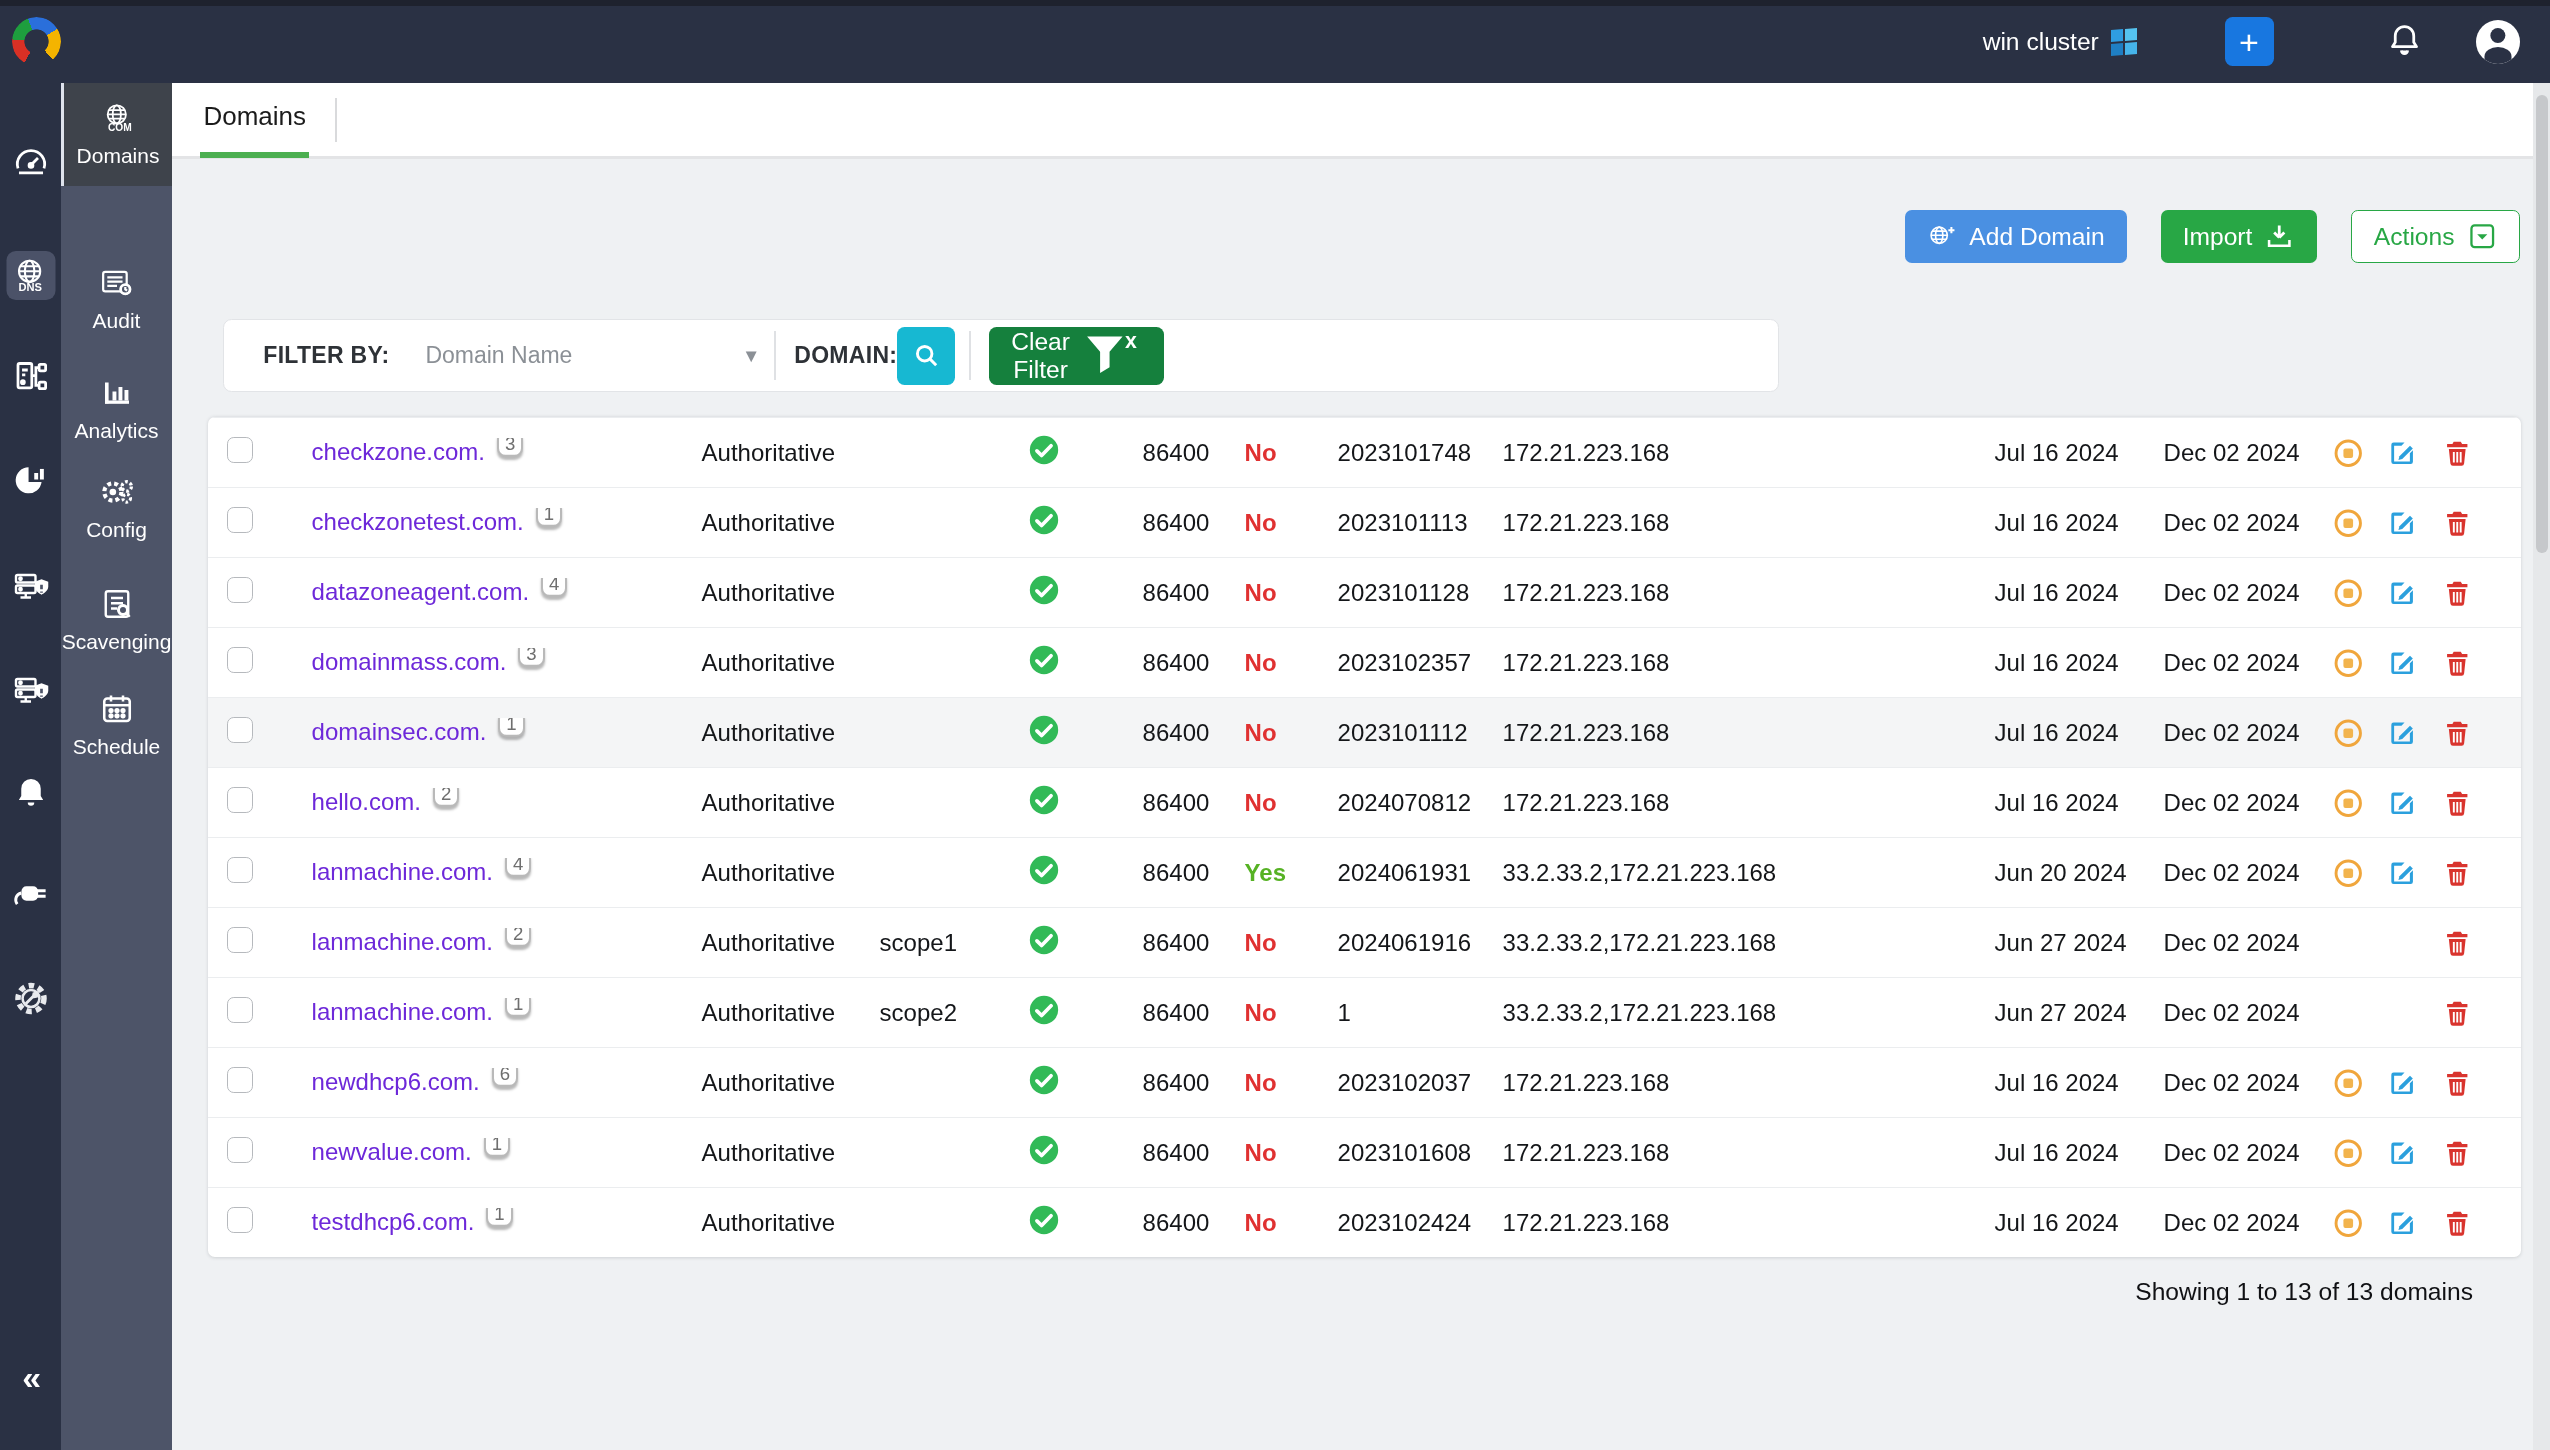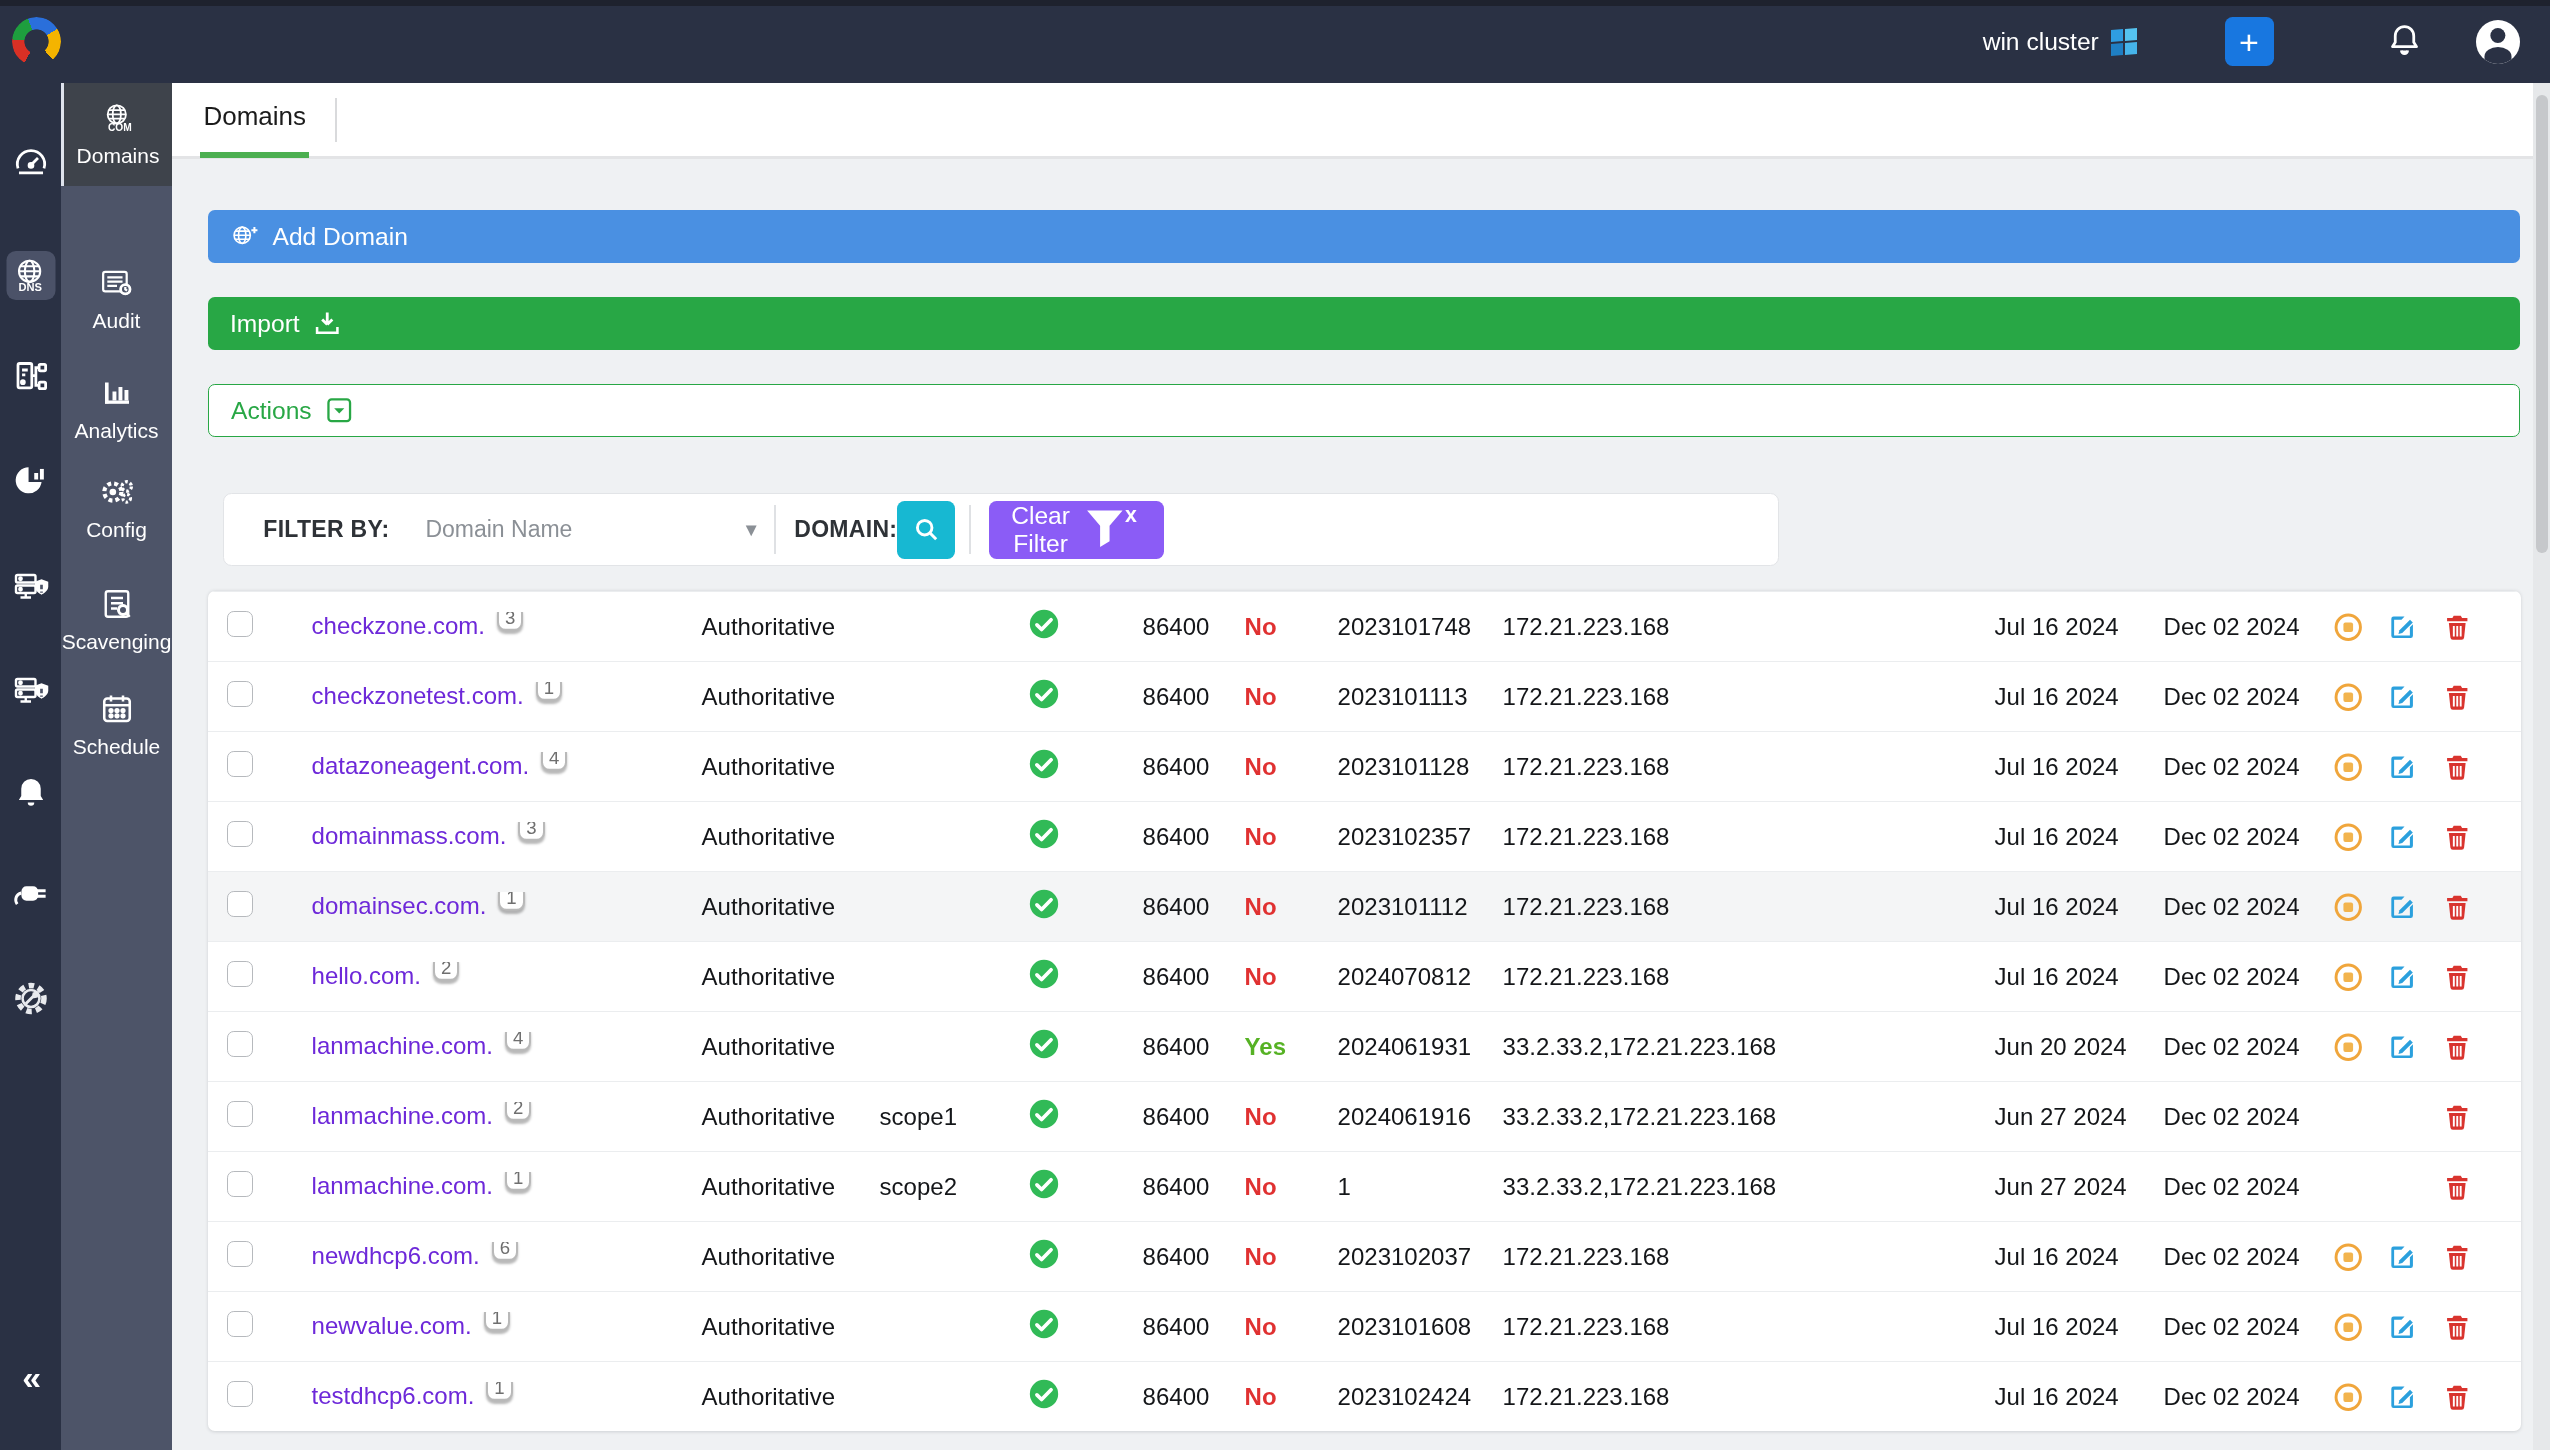--- a/index.html
+++ b/index.html
@@ -38,37 +38,37 @@
   .sec-item svg { width:36px; height:36px; }
   .sec-item.active { background:#3e434b; border-left:3.4px solid #dfe3ec; padding:17px 0 18.6px; }
 
   
   .content { position:absolute; left:172px; top:83px; width:2378px; height:1368px; }
   .tabbar { height:76px; background:#fff; display:flex; align-items:center; border-bottom:3.4px solid #e3e4e6; }
   .tab { margin-left:28px; height:76px; display:flex; align-items:center; font-size:26px; color:#1b1b1b; border-bottom:6px solid #4caf50; padding:0 3.4px; }
   .tabsep { width:2.5px; height:44px; background:#d9dadc; margin-left:25.4px; }
 
   .main { padding:0 30px 0 36px; }
-  .toolbar-row { margin-top:51px; display:flex; justify-content:flex-end; gap:34px;flex-direction:column; }
+  .toolbar-row { margin-top:51px; display:flex; justify-content:flex-end; gap:34px; }
   .btn { height:53px; border-radius:6.8px; border:0; font-size:24.6px; display:flex; align-items:center; gap:12px; padding:0 22px; font-family:inherit; }
   .btn svg { width:30.5px; height:30.5px; }
   .btn-blue { background:#4a90e2; color:#fff; }
   .btn-green { background:#28a745; color:#fff; }
   .btn-outline { background:#fff; color:#28a745; border:1.7px solid #28a745; }
 
   .filter-card { margin-top:56px; margin-left:15.3px; width:1556px; height:73px; background:#fff; border:0.8px solid #e2e4e7; border-radius:8.5px; display:flex; align-items:center; padding-left:39px; }
   .flabel { font-weight:bold; color:#2e3237; font-size:23px; letter-spacing:0.3px; }
   .fselect { display:flex; align-items:center; width:335px; margin-left:36px; color:#8b9096; font-size:23px; }
   .fselect .caret { margin-left:auto; color:#8b9096; font-size:18.6px; }
   .fdivider { width:1.7px; height:49px; background:#dfe1e4; margin:0 18.6px 0 13.6px; }
   .fsearch { flex:1; border:0; outline:none; font-size:23px; color:#333; margin-left:18.6px; font-family:inherit; background:transparent; }
   .fsearch::placeholder { color:#979ba1; }
   .search-btn { width:58px; height:58px; background:#17b8d2; border:0; border-radius:7.6px; display:flex; align-items:center; justify-content:center; }
   .search-btn svg { width:29px; height:29px; }
-  .clear-btn { height:58px; margin-right:7px; background:#8b5cf6; border:0; border-radius:7.6px; color:#fff; font-size:24.6px; display:flex; align-items:center; gap:10.2px; padding:0 22px; font-family:inherit; }
+  .clear-btn { height:58px; margin-right:7px; background:#15803d; border:0; border-radius:7.6px; color:#fff; font-size:24.6px; display:flex; align-items:center; gap:10.2px; padding:0 22px; font-family:inherit; }
 
   
   .table-card { margin-top:25.4px; width:2313px; background:#fff; border-radius:6.8px; box-shadow:0 0.8px 3.4px rgba(40,44,50,.16); overflow:hidden; }
   .thead { display:flex; align-items:center; height:72px; background:#f2f3f5; font-weight:bold; font-size:23px; color:#56585b; }
   .tr { display:flex; align-items:center; height:70px; border-top:0.8px solid #ebedef; font-size:24px; color:#141619; }
   .tr.hl { background:#f4f5f6; }
   .td,.th { padding-left:18.6px; flex:none; white-space:nowrap; overflow:hidden; }
   .center { display:flex; justify-content:center; padding-left:0; }
   .right { text-align:right; padding-right:32px; }
   .checkbox { display:inline-block; width:26px; height:26px; border:1.7px solid #b6b9bd; border-radius:6.8px; background:#fff; }

